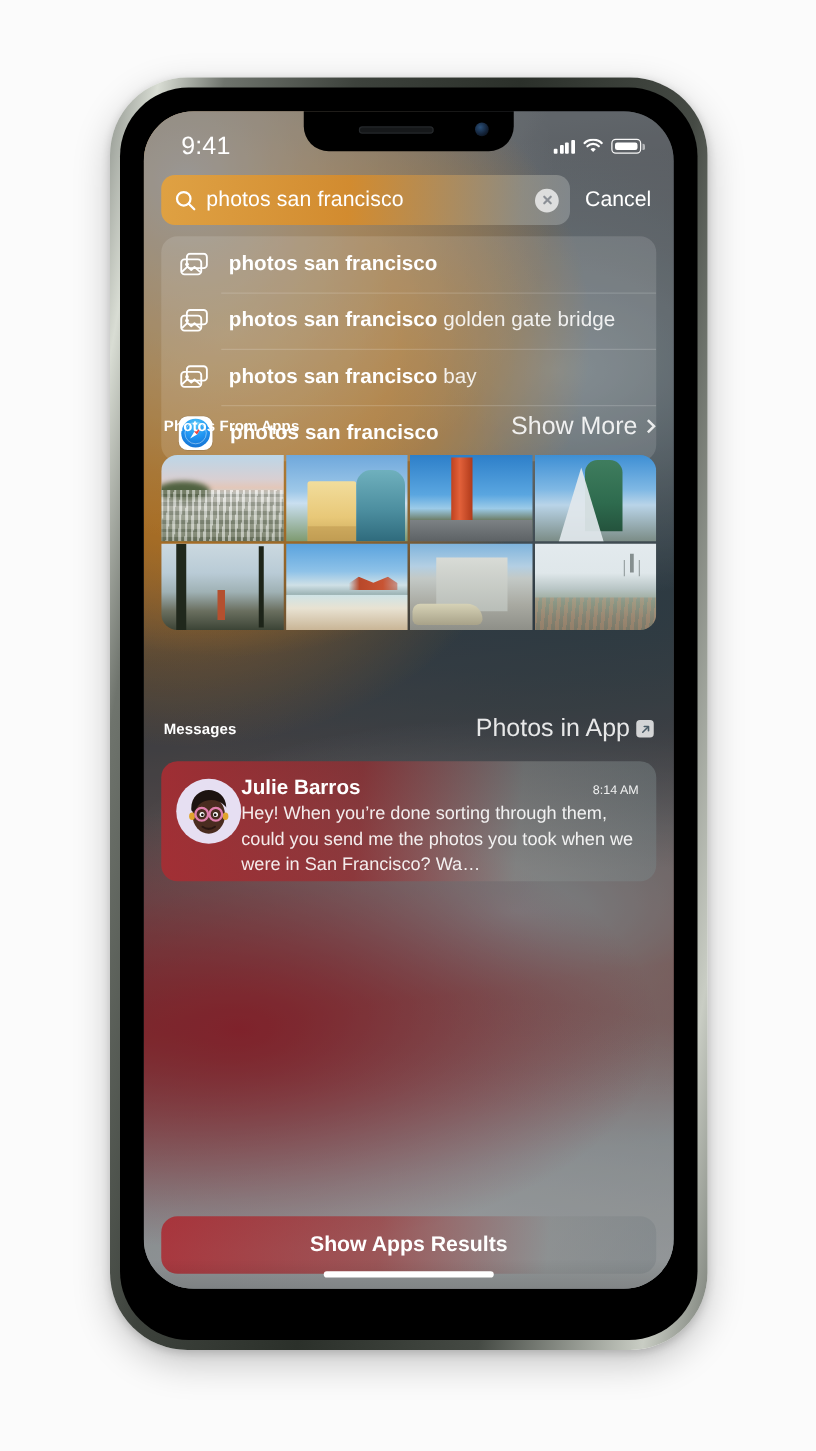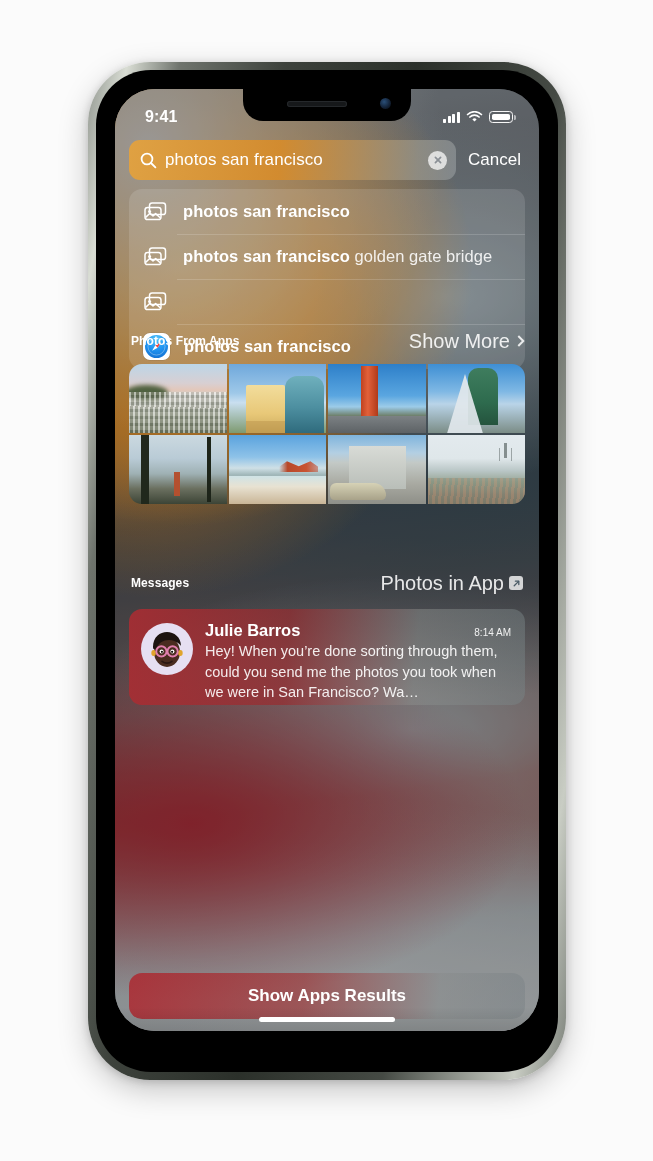--- a/index.html
+++ b/index.html
@@ -75,21 +75,21 @@
   .wall-dim { position: absolute; inset: 0; background: rgba(20,22,26,.22); }
 
   .content { position: absolute; inset: 0; z-index: 10; }
 
   
   .statusbar {
     position: absolute; top: 0; left: 0; right: 0; height: 46px;
     display: flex; align-items: center; justify-content: space-between;
     padding: 10px 26px 0 30px; color: #fff; z-index: 30;
   }
-  .clock { font-size: 16px; font-weight: 700; letter-spacing: .1px; }
+  .clock { font-size: 20px; font-weight: 400; letter-spacing: .1px; }
   .sb-right { display: flex; align-items: center; gap: 6px; }
   .bars { display: flex; align-items: flex-end; gap: 1.6px; height: 11px; }
   .bars i { width: 3px; background: #fff; border-radius: .8px; display: block; }
   .bars i:nth-child(1){ height: 4px; }
   .bars i:nth-child(2){ height: 6.5px; }
   .bars i:nth-child(3){ height: 9px; }
   .bars i:nth-child(4){ height: 11px; }
   .batt {
     width: 24px; height: 12px; border: 1.6px solid rgba(255,255,255,.95);
     border-radius: 3.6px; position: relative;
@@ -245,21 +245,21 @@
       background: rgba(110,120,120,.8);
       box-shadow: -6px 4px 0 -1px rgba(110,120,120,.6), 6px 4px 0 -1px rgba(110,120,120,.6); }
   .p8::after { content:''; position:absolute; left:0; right:0; bottom:0; height:38%;
       background: repeating-linear-gradient(95deg, rgba(170,140,110,.5) 0 3px, rgba(120,130,110,.4) 3px 6px); }
 
   
   .msgcard {
     position: absolute; left: 14px; right: 14px; top: 520px; height: 96px;
     border-radius: 13px; overflow: hidden;
     background: linear-gradient(95deg, rgba(172,44,50,.88) 0%, rgba(150,44,48,.72) 40%, rgba(140,142,140,.5) 72%, rgba(120,132,134,.48) 100%);
-    display: flex; align-items: flex-start; padding: 12px 14px 0 12px; gap: 12px;
+    display: flex; align-items: flex-start; padding: 12px 14px 0 12px; 
   }
   .avatar {
     width: 52px; height: 52px; border-radius: 50%; flex: none;
     background: #e6dff2; position: relative; overflow: hidden; margin-top: 2px;
   }
   .msgbody { flex: 1; min-width: 0; }
   .msghead { display: flex; align-items: baseline; justify-content: space-between; }
   .msgname { color: #fff; font-size: 16.5px; font-weight: 700; }
   .msgtime { color: rgba(255,255,255,.9); font-size: 10px; }
   .msgtext {
@@ -379,20 +379,23 @@
 
             <div class="sug-row">
               <div class="ico">
                 <svg width="24" height="19" viewBox="0 0 24 19">
                   <rect x="5.5" y="1" width="16" height="11.5" rx="2.6" stroke="#fff" stroke-width="1.5" fill="none"></rect>
                   <rect x="1" y="5.5" width="16" height="12" rx="2.6" stroke="#fff" stroke-width="1.5" fill="none"></rect>
                   <path d="M1.6 15.4 6 11.3l3 2.7 2.6-2.4 4.6 4.1" stroke="#fff" stroke-width="1.5" fill="none" stroke-linejoin="round"></path>
                   <circle cx="5.6" cy="9.4" r="1.5" fill="#fff"></circle>
                 </svg>
               </div>
+              <div class="sug-label">
+                <b>photos san francisco</b><span> bay</span>
+              </div>
             </div>
 
             <div class="sug-row safari">
               <div class="safari-ico">
                 <div class="disc">
                   <svg width="19" height="19" viewBox="0 0 20 20">
                     <circle cx="10" cy="10" r="9" fill="none" stroke="rgba(255,255,255,.5)" stroke-width=".7"></circle>
                     <polygon points="14.6,5.4 8.8,8.8 5.4,14.6 11.2,11.2" fill="#fff"></polygon>
                     <polygon points="14.6,5.4 8.8,8.8 11.2,11.2" fill="#f2453d"></polygon>
                   </svg>

